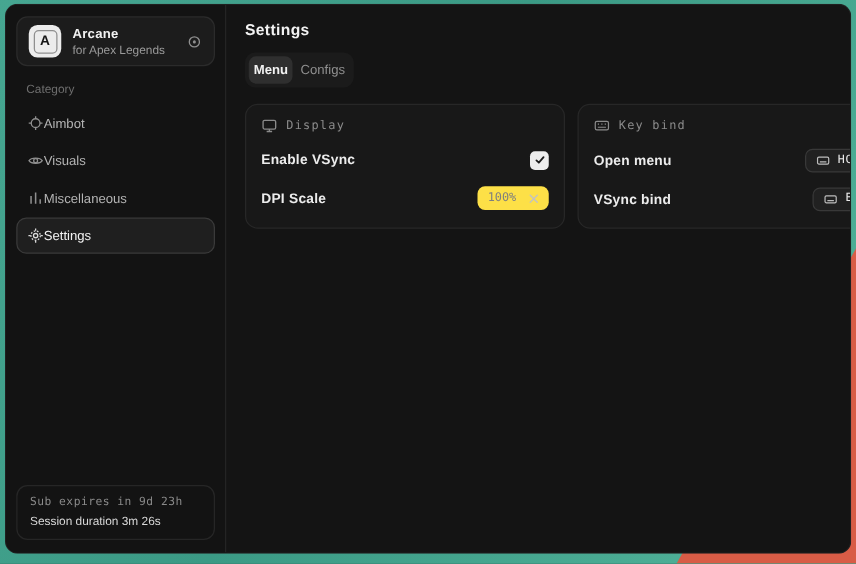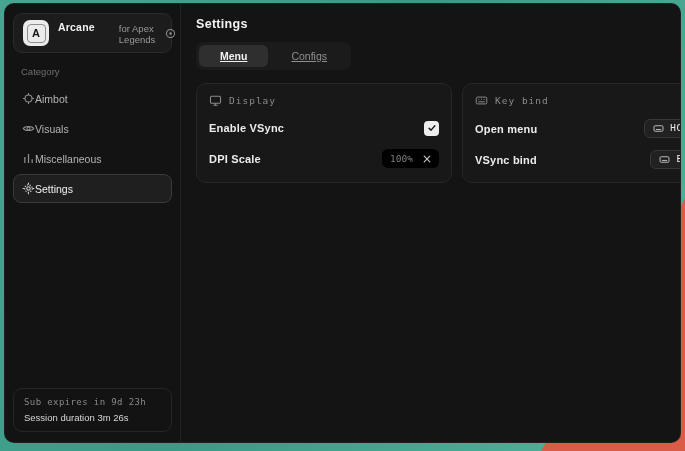--- a/index.html
+++ b/index.html
@@ -22,21 +22,21 @@
     border-right:1px solid #242424; display:flex; flex-direction:column;
     padding:9px 8px 10px 8px; box-sizing:border-box; }
 
   .side-header { background:#1c1c1c; border:1px solid #2b2b2b; border-radius:9px;
     padding:6px 9px; display:flex; align-items:center; gap:9px; }
   .logo { width:26px; height:26px; background:#ececec; border-radius:7px;
     display:flex; align-items:center; justify-content:center; flex:none; }
   .logo-inner { width:17px; height:17px; border:1px solid #8f8f8f; border-radius:4px;
     display:flex; align-items:center; justify-content:center;
     color:#161616; font-weight:bold; font-size:11px; }
-  .side-titles { display:flex; flex-direction:row;gap:24px; }
+  .side-titles { display:flex; flex-direction:column; }
   .side-title { font-size:10.5px; font-weight:bold; color:#f1f1f1; letter-spacing:.2px; }
   .side-sub { font-size:9.5px; color:#9a9a9a; margin-top:2px; }
   .header-action { margin-left:auto; color:#8f8f8f; display:flex; cursor:pointer; }
 
   .category { color:#6e6e6e; font-size:9.5px; margin:13px 8px 7px; }
 
   .nav-item { display:flex; align-items:center; height:27px; padding:0 8px;
     border:1px solid transparent; border-radius:8px; color:#b4b4b4; font-size:10.5px;
     margin-bottom:1px; cursor:pointer; }
   .nav-icon { color:#8f8f8f; display:flex; }
@@ -49,36 +49,36 @@
   .session-expiry { font-family:"DejaVu Sans Mono", monospace; font-size:9px;
     color:#8a8a8a; letter-spacing:.4px; white-space:nowrap; }
   .session-duration { font-size:9.5px; color:#d8d8d8; margin-top:5px; white-space:nowrap; }
 
   
   .main { flex:1; padding:13px 15px; }
   .main-title { font-size:12.5px; font-weight:bold; color:#f2f2f2; letter-spacing:.3px; }
 
   .tabs { display:inline-flex; background:#1b1b1b; border-radius:8px; padding:3px;
     margin-top:11px; gap:2px; }
-  .tab { font-size:10.5px; color:#8f8f8f; padding:5px 21px; border-radius:6px; cursor:pointer;text-decoration:underline; }
+  .tab { font-size:10.5px; color:#8f8f8f; padding:5px 4px; border-radius:6px; cursor:pointer; }
   .tab.active { background:#2f2f2f; color:#f1f1f1; font-weight:bold; }
 
   .cards { display:flex; gap:10px; margin-top:13px; }
   .card { width:256px; box-sizing:border-box; background:#181818;
     border:1px solid #272727; border-radius:10px; padding:10px 12px 13px; }
   .card-header { display:flex; align-items:center; gap:7px; color:#8b8b8b;
     font-family:"DejaVu Sans Mono", monospace; font-size:9.5px; letter-spacing:1px; }
   .card-row { display:flex; align-items:center; justify-content:space-between;
     margin-top:12px; min-height:18px; }
   .row-label { font-size:11px; color:#ececec; font-weight:bold; letter-spacing:.2px; }
 
   .checkbox { width:15px; height:15px; background:#ededed; border-radius:4px;
     display:flex; align-items:center; justify-content:center; cursor:pointer; flex:none; }
 
-  .input-pill { display:flex; align-items:center; gap:10px; background:#000000;
+  .input-pill { display:flex; align-items:center; gap:10px; background:#fde047;
     border-radius:6px; padding:4px 8px; cursor:text; }
   .input-value { font-family:"DejaVu Sans Mono", monospace; font-size:9.5px; color:#7f7f7f; }
   .input-clear { color:#c2c2c2; display:flex; cursor:pointer; }
 
   .keybind-pill { display:flex; align-items:center; gap:6px; background:#212121;
     border:1px solid #383838; border-radius:6px; padding:3px 8px; cursor:pointer; }
   .keybind-text { font-family:Liberation Mono, monospace; font-size:10px;
     color:#eaeaea; letter-spacing:.5px; }
   .keybind-icon { color:#bdbdbd; display:flex; }
 

